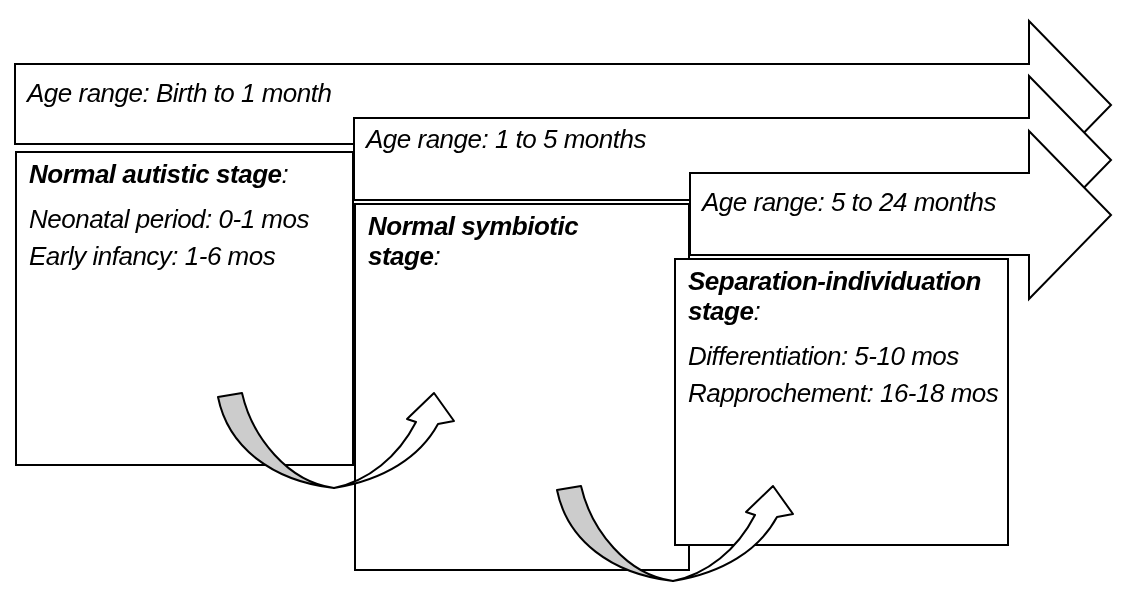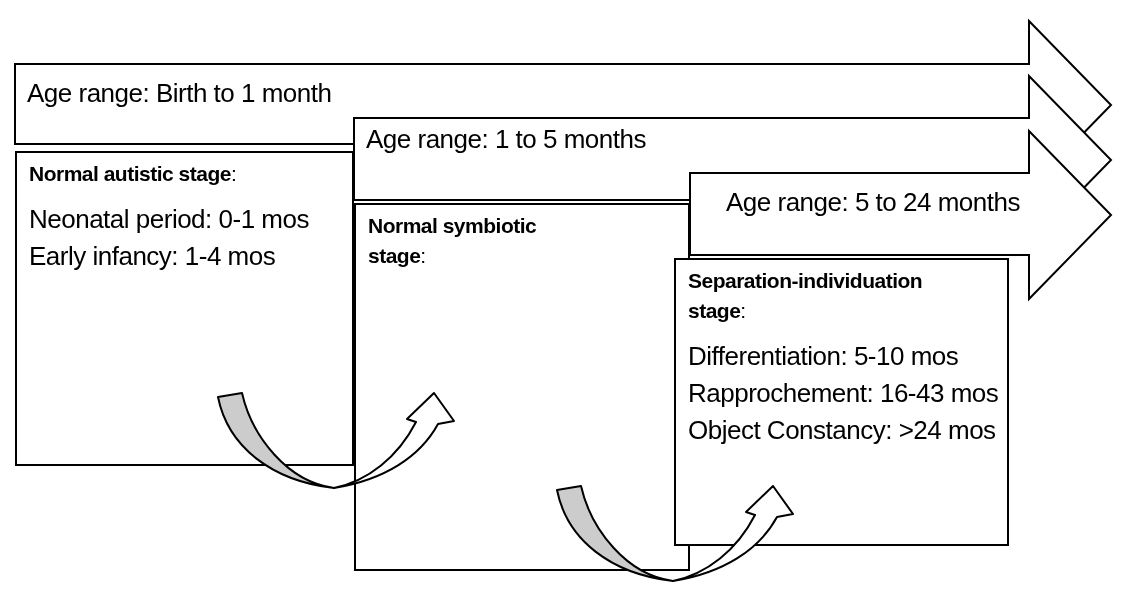--- a/index.html
+++ b/index.html
@@ -1,27 +1,27 @@
 <!DOCTYPE html>
 <html><head>
 <meta charset="utf-8">
 <style>
   html,body{margin:0;padding:0;background:#fff;}
   #canvas{
     position:relative;width:1126px;height:606px;background:#fff;overflow:hidden;
-    font-family:"Liberation Sans",sans-serif;color:#000;
+    font-family:"Liberation Sans",sans-serif;color:#000;font-style:italic;
   }
   #base-arrows{position:absolute;left:0;top:0;z-index:1;}
   #base-arrows polygon{fill:#ffffff;stroke:#000000;stroke-width:2;}
   .box{
     position:absolute;background:#ffffff;border:2px solid #000000;
     box-sizing:border-box;padding:6px 12px;z-index:2;
   }
   .title{
-    font-weight:bold;font-size:21px;line-height:30px;
+    font-weight:bold;font-size:26px;line-height:30px;
     letter-spacing:-0.5px;white-space:nowrap;
   }
   .colon{font-weight:normal;}
   .items{margin-top:12px;}
   .item{font-size:26px;line-height:37px;letter-spacing:-0.5px;white-space:nowrap;}
   .bar-label{
     position:absolute;font-size:26px;line-height:30px;
     letter-spacing:-0.5px;white-space:nowrap;z-index:4;
   }
   .curved-arrow{position:absolute;z-index:3;overflow:visible;}
@@ -34,40 +34,39 @@
 <div id="canvas">
 
   <svg id="base-arrows" width="1126" height="606" viewBox="0 0 1126 606">
     <polygon points="15,64 1029,64 1029,21 1111,105 1029,189 1029,144 15,144"></polygon>
     <polygon points="354,118 1029,118 1029,76 1111,160 1029,244 1029,200 354,200"></polygon>
     <polygon points="690,173 1029,173 1029,131 1111,215 1029,299 1029,255 690,255"></polygon>
   </svg>
 
   <div class="bar-label" style="left:27px;top:78px">Age range: Birth to 1 month</div>
   <div class="bar-label" style="left:366px;top:124px">Age range: 1 to 5 months</div>
-  <div class="bar-label" style="left:726px;top:187px">Age range: 5 to 24 months</div>
+  <div class="bar-label" style="left:702px;top:187px">Age range: 5 to 24 months</div>
 
   <div class="box" style="left:15px;top:151px;width:339px;height:315px">
     <div class="title"><span>Normal autistic stage</span><span class="colon">:</span></div>
     <div class="items">
       <div class="item">Neonatal period: 0-1 mos</div>
-      <div class="item">Early infancy: 1-4 mos</div>
+      <div class="item">Early infancy: 1-6 mos</div>
     </div>
   </div>
 
   <div class="box" style="left:354px;top:203px;width:336px;height:368px">
     <div class="title"><span>Normal symbiotic</span><br><span>stage</span><span class="colon">:</span></div>
   </div>
 
   <div class="box" style="left:674px;top:258px;width:335px;height:288px">
     <div class="title"><span>Separation-individuation</span><br><span>stage</span><span class="colon">:</span></div>
     <div class="items">
       <div class="item">Differentiation: 5-10 mos</div>
-      <div class="item">Rapprochement: 16-43 mos</div>
-      <div class="item">Object Constancy: &gt;24 mos</div>
+      <div class="item">Rapprochement: 16-18 mos</div>
     </div>
   </div>
 
   <svg class="curved-arrow" style="left:206px;top:385px" width="260" height="120" viewBox="0 0 260 120">
     <path class="tail" d="M 36 8 L 12 12 C 22 62 66 96 128 103 C 82 97 46 52 36 8 Z" fill="#cccccc"></path>
     <path class="head" d="M 128 103 C 162 96 192 72 210 37 L 201 34 L 228 8 L 248 36 L 232 39 C 214 72 178 95 128 103 Z"></path>
   </svg>
 
   <svg class="curved-arrow" style="left:545px;top:478px" width="260" height="120" viewBox="0 0 260 120">
     <path class="tail" d="M 36 8 L 12 12 C 22 62 66 96 128 103 C 82 97 46 52 36 8 Z" fill="#cccccc"></path>

